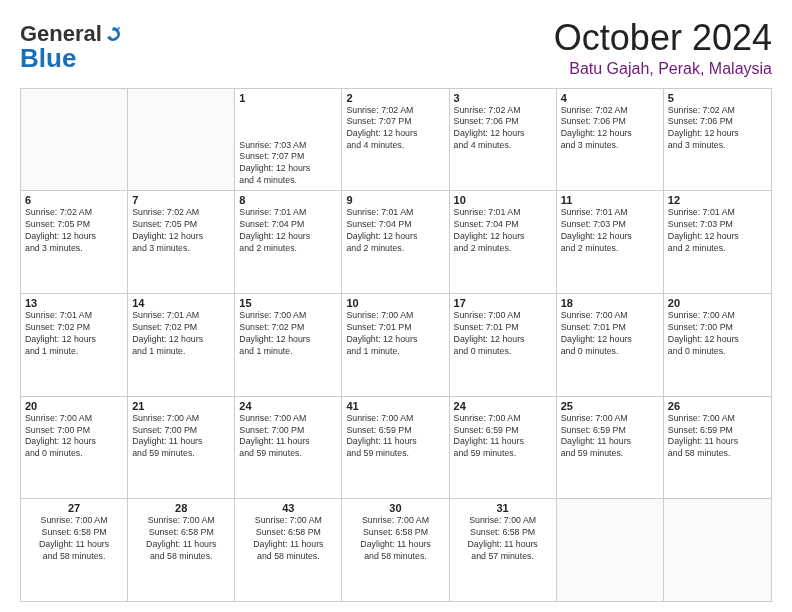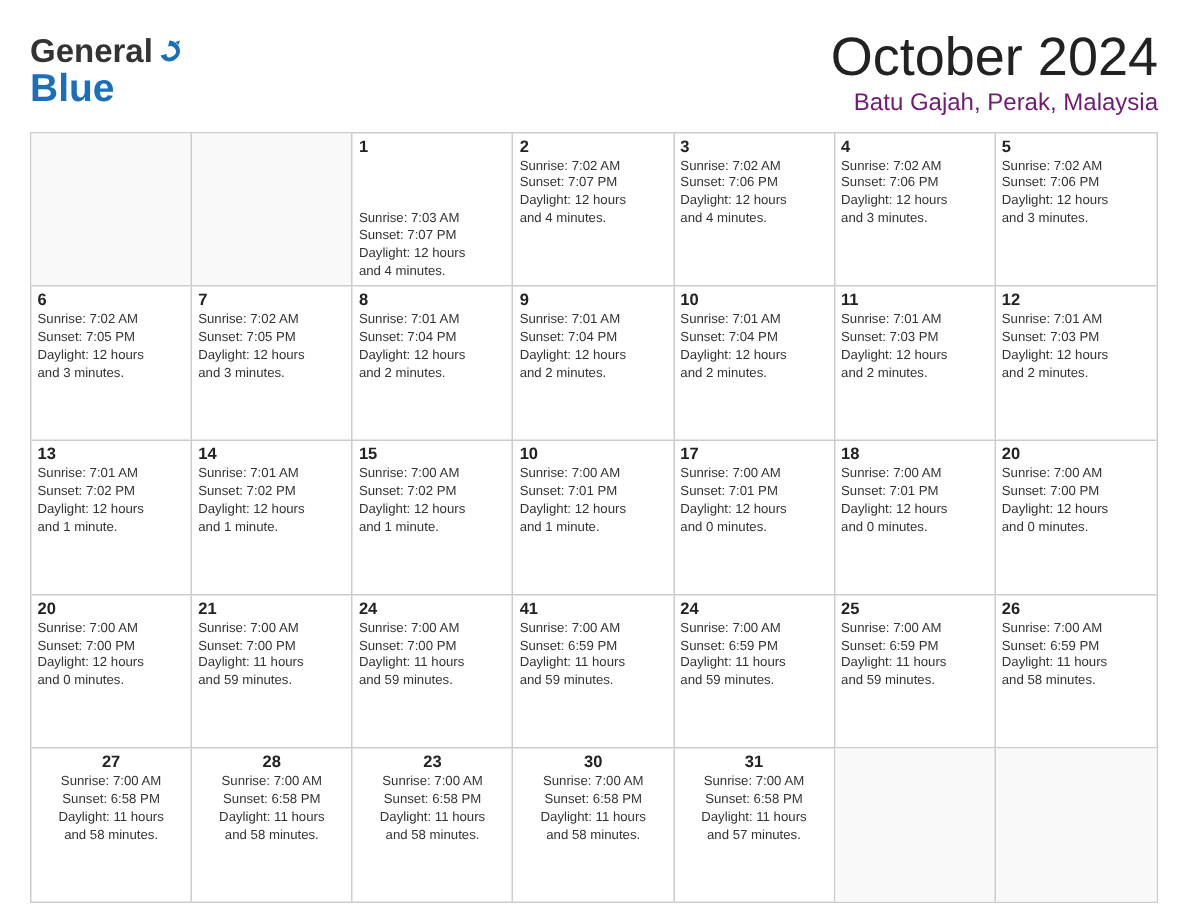--- a/index.html
+++ b/index.html
@@ -321,21 +321,21 @@
 and 58 minutes.</div>
           </div>
           <div class="cal-cell">
             <span class="day-num">28</span>
             <div class="cell-text" style="white-space: pre-line;">Sunrise: 7:00 AM
 Sunset: 6:58 PM
 Daylight: 11 hours
 and 58 minutes.</div>
           </div>
           <div class="cal-cell">
-            <span class="day-num">23</span>
+            <span class="day-num">43</span>
             <div class="cell-text" style="white-space: pre-line;">Sunrise: 7:00 AM
 Sunset: 6:58 PM
 Daylight: 11 hours
 and 58 minutes.</div>
           </div>
           <div class="cal-cell">
             <span class="day-num">30</span>
             <div class="cell-text" style="white-space: pre-line;">Sunrise: 7:00 AM
 Sunset: 6:58 PM
 Daylight: 11 hours

